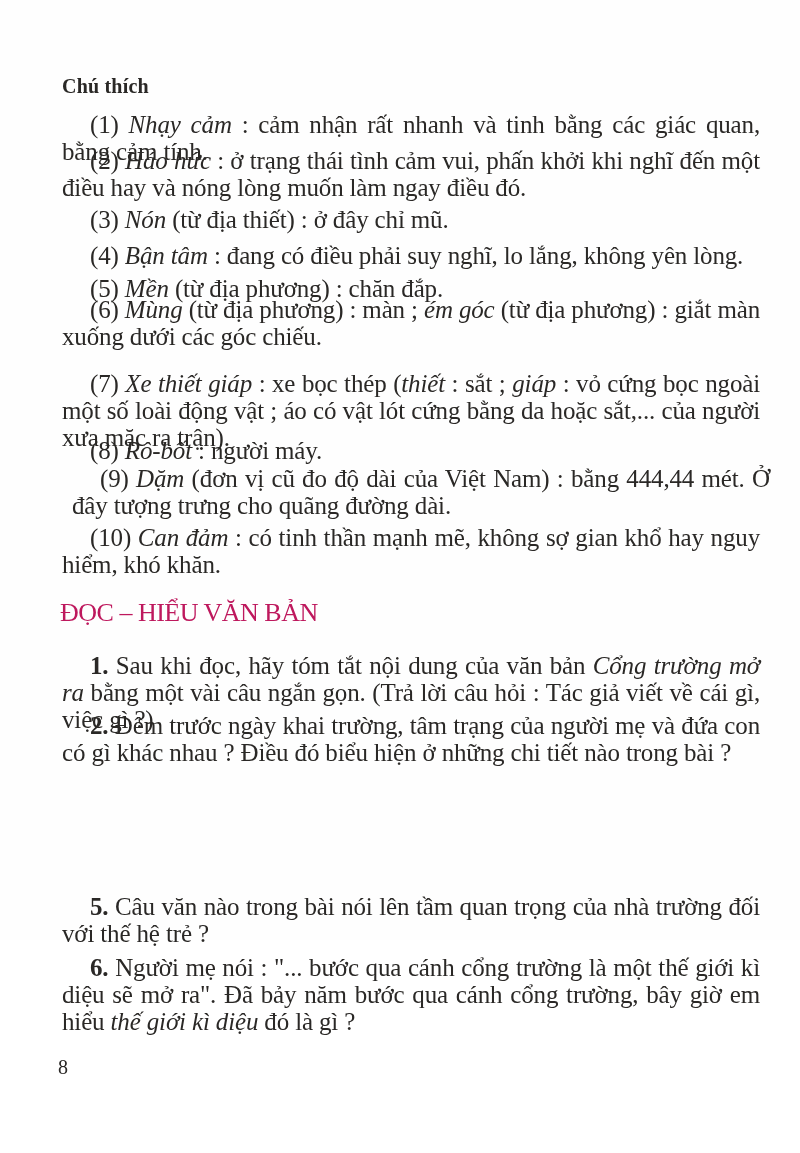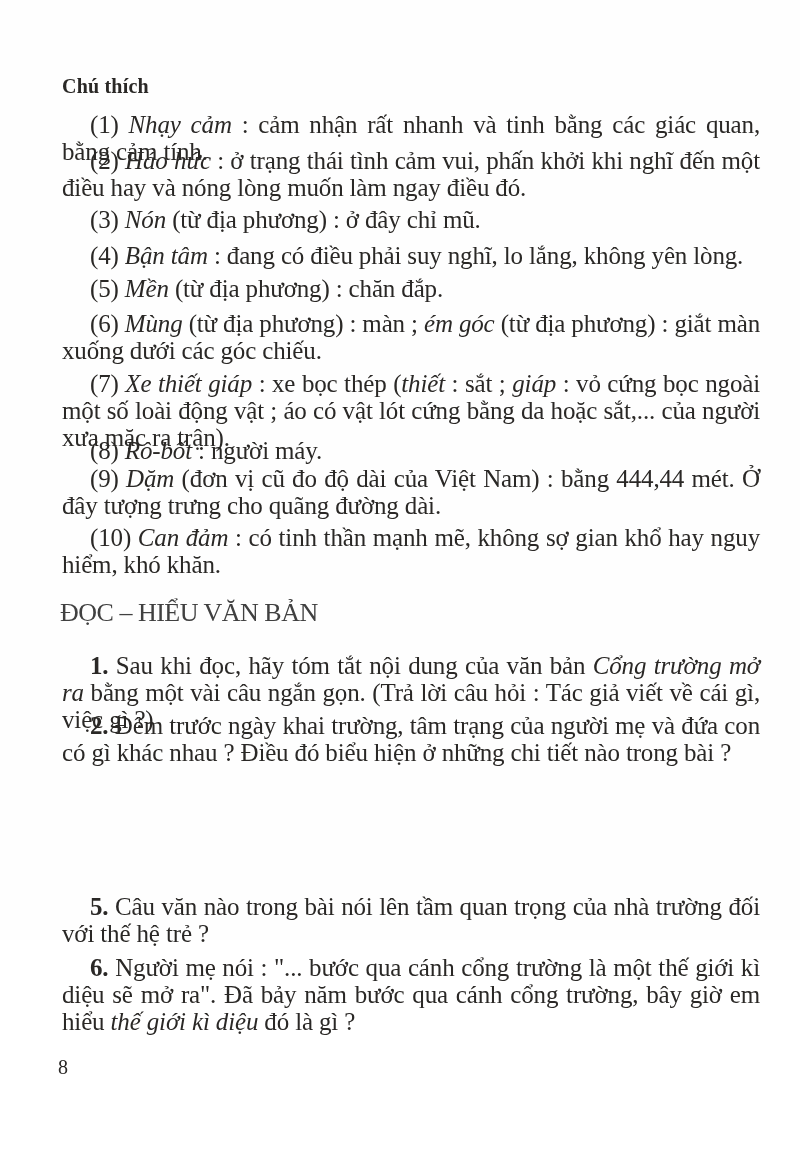--- a/index.html
+++ b/index.html
@@ -27,21 +27,21 @@
       font-weight: bold;
       font-size: 20px;
       letter-spacing: 0.2px;
     }
     .heading {
       position: absolute;
       left: 60px;
       font-size: 26px;
       font-weight: normal;
       letter-spacing: -0.5px;
-      color: #404040;
+      color: #be185d;
     }
     .para {
       position: absolute;
       left: 62px;
       width: 698px;
       font-size: 25px;
       line-height: 27px;
       text-align: justify;
       text-indent: 28px;
       letter-spacing: -0.15px;
@@ -59,33 +59,33 @@
 <body>
 
 <div class="page">
 
   <div class="section-title" style="top:75px;">Chú thích</div>
 
   <div class="para" style="top:111px;"><span>(1)</span> <span class="term">Nhạy cảm</span><span> : cảm nhận rất nhanh và tinh bằng các giác quan, bằng cảm tính.</span></div>
 
   <div class="para" style="top:147px;"><span>(2)</span> <span class="term">Háo hức</span><span> : ở trạng thái tình cảm vui, phấn khởi khi nghĩ đến một điều hay và nóng lòng muốn làm ngay điều đó.</span></div>
 
-  <div class="para" style="top:206px;"><span>(3)</span> <span class="term">Nón</span><span> (từ địa phương) : ở đây chỉ mũ.</span></div>
+  <div class="para" style="top:206px;"><span>(3)</span> <span class="term">Nón</span><span> (từ địa thiết) : ở đây chỉ mũ.</span></div>
 
   <div class="para" style="top:242px;"><span>(4)</span> <span class="term">Bận tâm</span><span> : đang có điều phải suy nghĩ, lo lắng, không yên lòng.</span></div>
 
   <div class="para" style="top:275px;"><span>(5)</span> <span class="term">Mền</span><span> (từ địa phương) : chăn đắp.</span></div>
 
-  <div class="para" style="top:310px;"><span>(6)</span> <span class="term">Mùng</span><span> (từ địa phương) : màn ; </span><span class="term">ém góc</span><span> (từ địa phương) : giắt màn xuống dưới các góc chiếu.</span></div>
+  <div class="para" style="top:296px;"><span>(6)</span> <span class="term">Mùng</span><span> (từ địa phương) : màn ; </span><span class="term">ém góc</span><span> (từ địa phương) : giắt màn xuống dưới các góc chiếu.</span></div>
 
   <div class="para" style="top:370px;"><span>(7)</span> <span class="term">Xe thiết giáp</span><span> : xe bọc thép (</span><span class="term">thiết</span><span> : sắt ; </span><span class="term">giáp</span><span> : vỏ cứng bọc ngoài một số loài động vật ; áo có vật lót cứng bằng da hoặc sắt,... của người xưa mặc ra trận).</span></div>
 
   <div class="para" style="top:429px;margin-top:8px;"><span>(8)</span> <span class="term">Rô-bốt</span><span> : người máy.</span></div>
 
-  <div class="para" style="top:465px;"><span>(9)</span> <span class="term">Dặm</span><span> (đơn vị cũ đo độ dài của Việt Nam) : bằng 444,44 mét. Ở đây tượng trưng cho quãng đường dài.</span></div>
+  <div class="para" style="top:465px;margin-left:10px;"><span>(9)</span> <span class="term">Dặm</span><span> (đơn vị cũ đo độ dài của Việt Nam) : bằng 444,44 mét. Ở đây tượng trưng cho quãng đường dài.</span></div>
 
   <div class="para" style="top:524px;"><span>(10)</span> <span class="term">Can đảm</span><span> : có tinh thần mạnh mẽ, không sợ gian khổ hay nguy hiểm, khó khăn.</span></div>
 
   <div class="heading" style="top:598px;">ĐỌC – HIỂU VĂN BẢN</div>
 
   <div class="para" style="top:652px;"><span class="bnum">1.</span><span> Sau khi đọc, hãy tóm tắt nội dung của văn bản </span><span class="term">Cổng trường mở ra</span><span> bằng một vài câu ngắn gọn. (Trả lời câu hỏi : Tác giả viết về cái gì, việc gì ?)</span></div>
 
   <div class="para" style="top:712px;"><span class="bnum">2.</span><span> Đêm trước ngày khai trường, tâm trạng của người mẹ và đứa con có gì khác nhau ? Điều đó biểu hiện ở những chi tiết nào trong bài ?</span></div>
 
 

